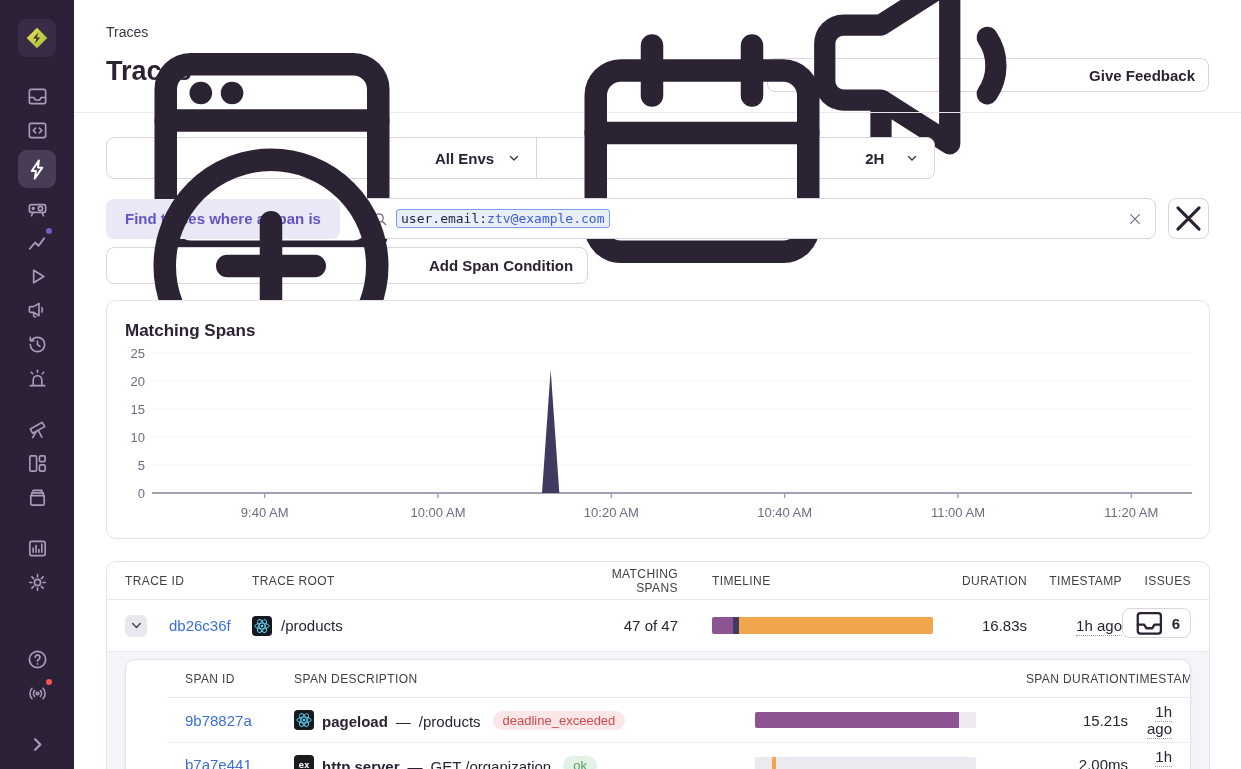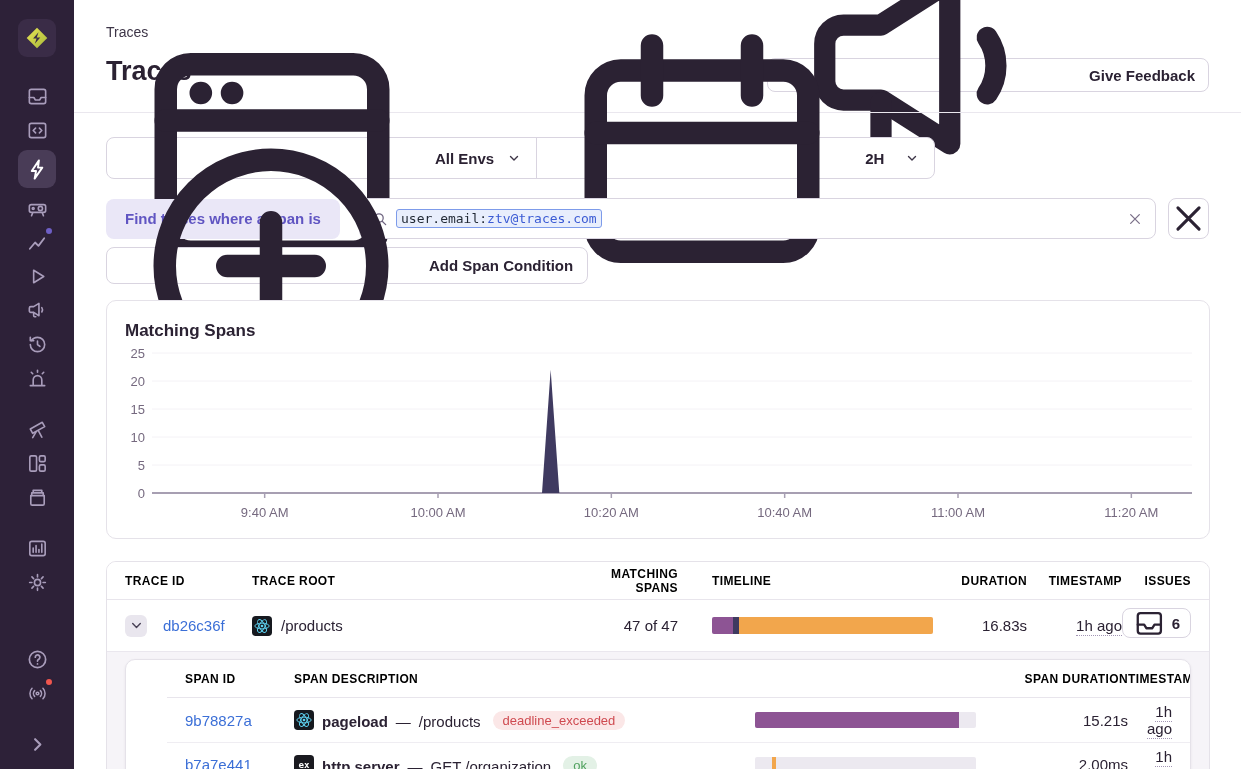--- a/index.html
+++ b/index.html
@@ -65,25 +65,25 @@
     border:1px solid #e5e2e9; border-radius:10px; }
   .chart-title { position:absolute; left:18px; top:20px; font-size:17px; font-weight:700; color:#2b2233; }
   .chart-area { position:absolute; left:0; top:36px; width:1102px; height:200px; }
 
   
   .trace-table { position:absolute; left:32px; top:561px; width:1104px; background:#fff;
     border:1px solid #e5e2e9; border-radius:10px 10px 0 0; overflow:hidden; }
   .t-head, .t-row { display:grid; grid-template-columns:127px 316px 110px 255px 94px 95px 1fr;
     align-items:center; padding:0 18px; }
   .t-head { height:38px; border-bottom:1px solid #e8e5ec; background:#fff; }
-  .th { font-size:12px; font-weight:700; color:#000000; letter-spacing:.4px; }
+  .th { font-size:12px; font-weight:400; color:#404040; letter-spacing:.4px; }
   .r { text-align:right; justify-self:end; }
   .t-row { height:52px; border-bottom:1px solid #eae7ee; font-size:15px; }
 
-  .cell-flex { display:flex; align-items:center; gap:16px; }
+  .cell-flex { display:flex; align-items:center; gap:22px; }
   .expander { width:22px; height:22px; border-radius:6px; background:#e9e6ee; color:#474055;
     display:inline-flex; align-items:center; justify-content:center; cursor:pointer; flex:0 0 auto; }
   .expander svg { width:13px; height:13px; }
   .link { color:#3b6fd7; cursor:pointer; }
   .proj-tile { width:20px; height:20px; border-radius:4px; flex:0 0 auto; }
   .proj-tile svg { width:20px; height:20px; display:block; }
 
   .tl-cell { padding-left:34px; justify-self:stretch; }
   .tl-track { position:relative; width:221px; height:17px; background:#ece9f0; border-radius:2px; overflow:hidden; }
   .tl-track span { position:absolute; top:0; height:100%; }
@@ -320,21 +320,21 @@
 
     <div class="where-pill">Find traces where a span is</div>
 
     <div class="searchbar">
       <span class="sicon" style="display:inline-flex">
           <svg viewBox="0 0 24 24" fill="none" stroke="currentColor" stroke-width="1.9" stroke-linecap="round" stroke-linejoin="round" style="width:100%;height:100%">
             <circle cx="10.5" cy="10.5" r="6.3"></circle>
             <path d="M15.3 15.3L20.5 20.5"></path>
           </svg>
         </span>
-      <span class="token"><span class="tkey">user.email:</span><span class="tval">ztv@traces.com</span></span>
+      <span class="token"><span class="tkey">user.email:</span><span class="tval">ztv@example.com</span></span>
       <span class="clear-x" style="display:inline-flex">
           <svg viewBox="0 0 24 24" fill="none" stroke="currentColor" stroke-width="1.9" stroke-linecap="round" stroke-linejoin="round" style="width:100%;height:100%">
             <path d="M5.5 5.5l13 13M18.5 5.5l-13 13"></path>
           </svg>
         </span>
     </div>
 
     <button class="btn remove-btn">
       <span style="display:inline-flex">
           <svg viewBox="0 0 24 24" fill="none" stroke="currentColor" stroke-width="1.9" stroke-linecap="round" stroke-linejoin="round" style="width:100%;height:100%">

